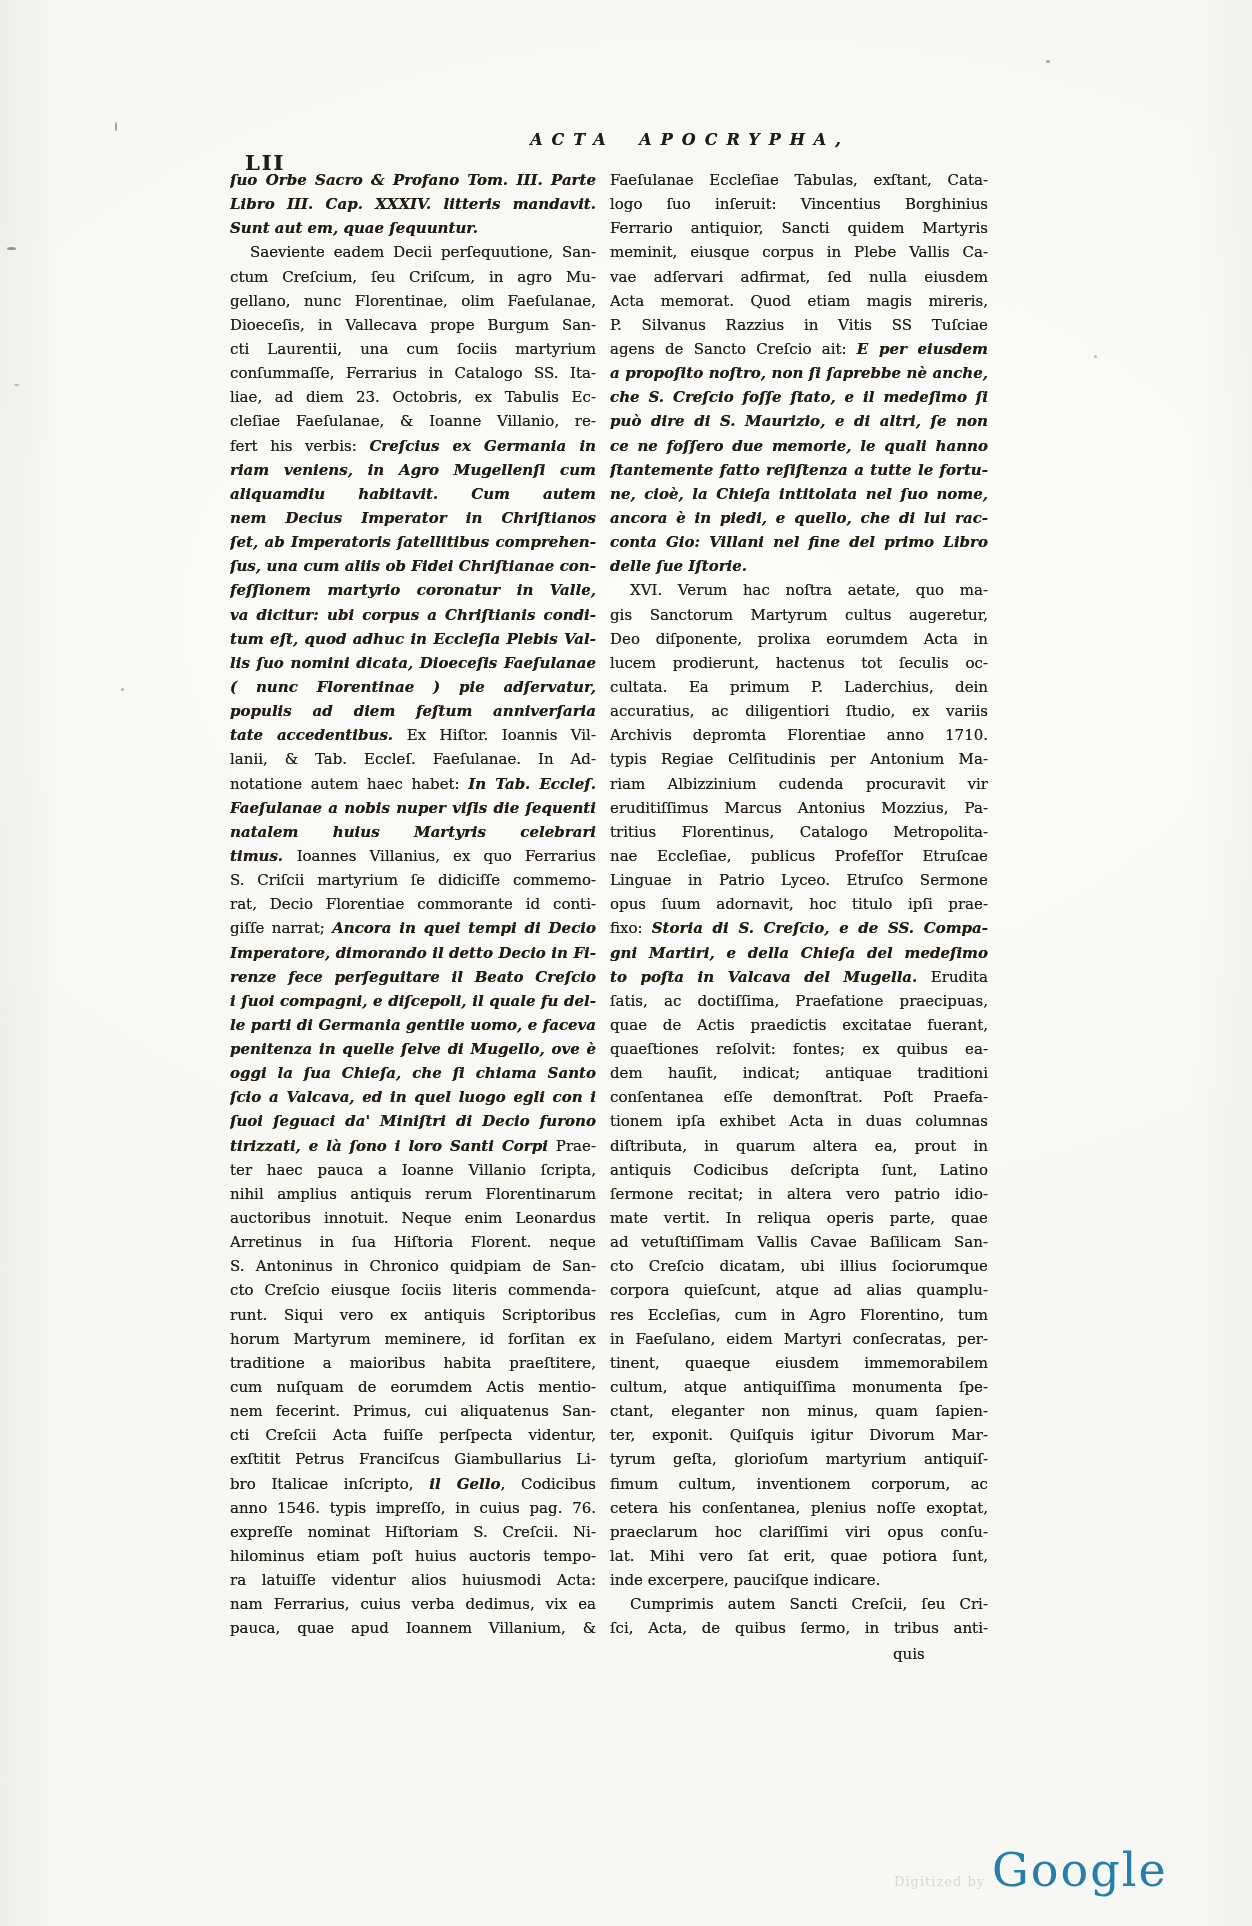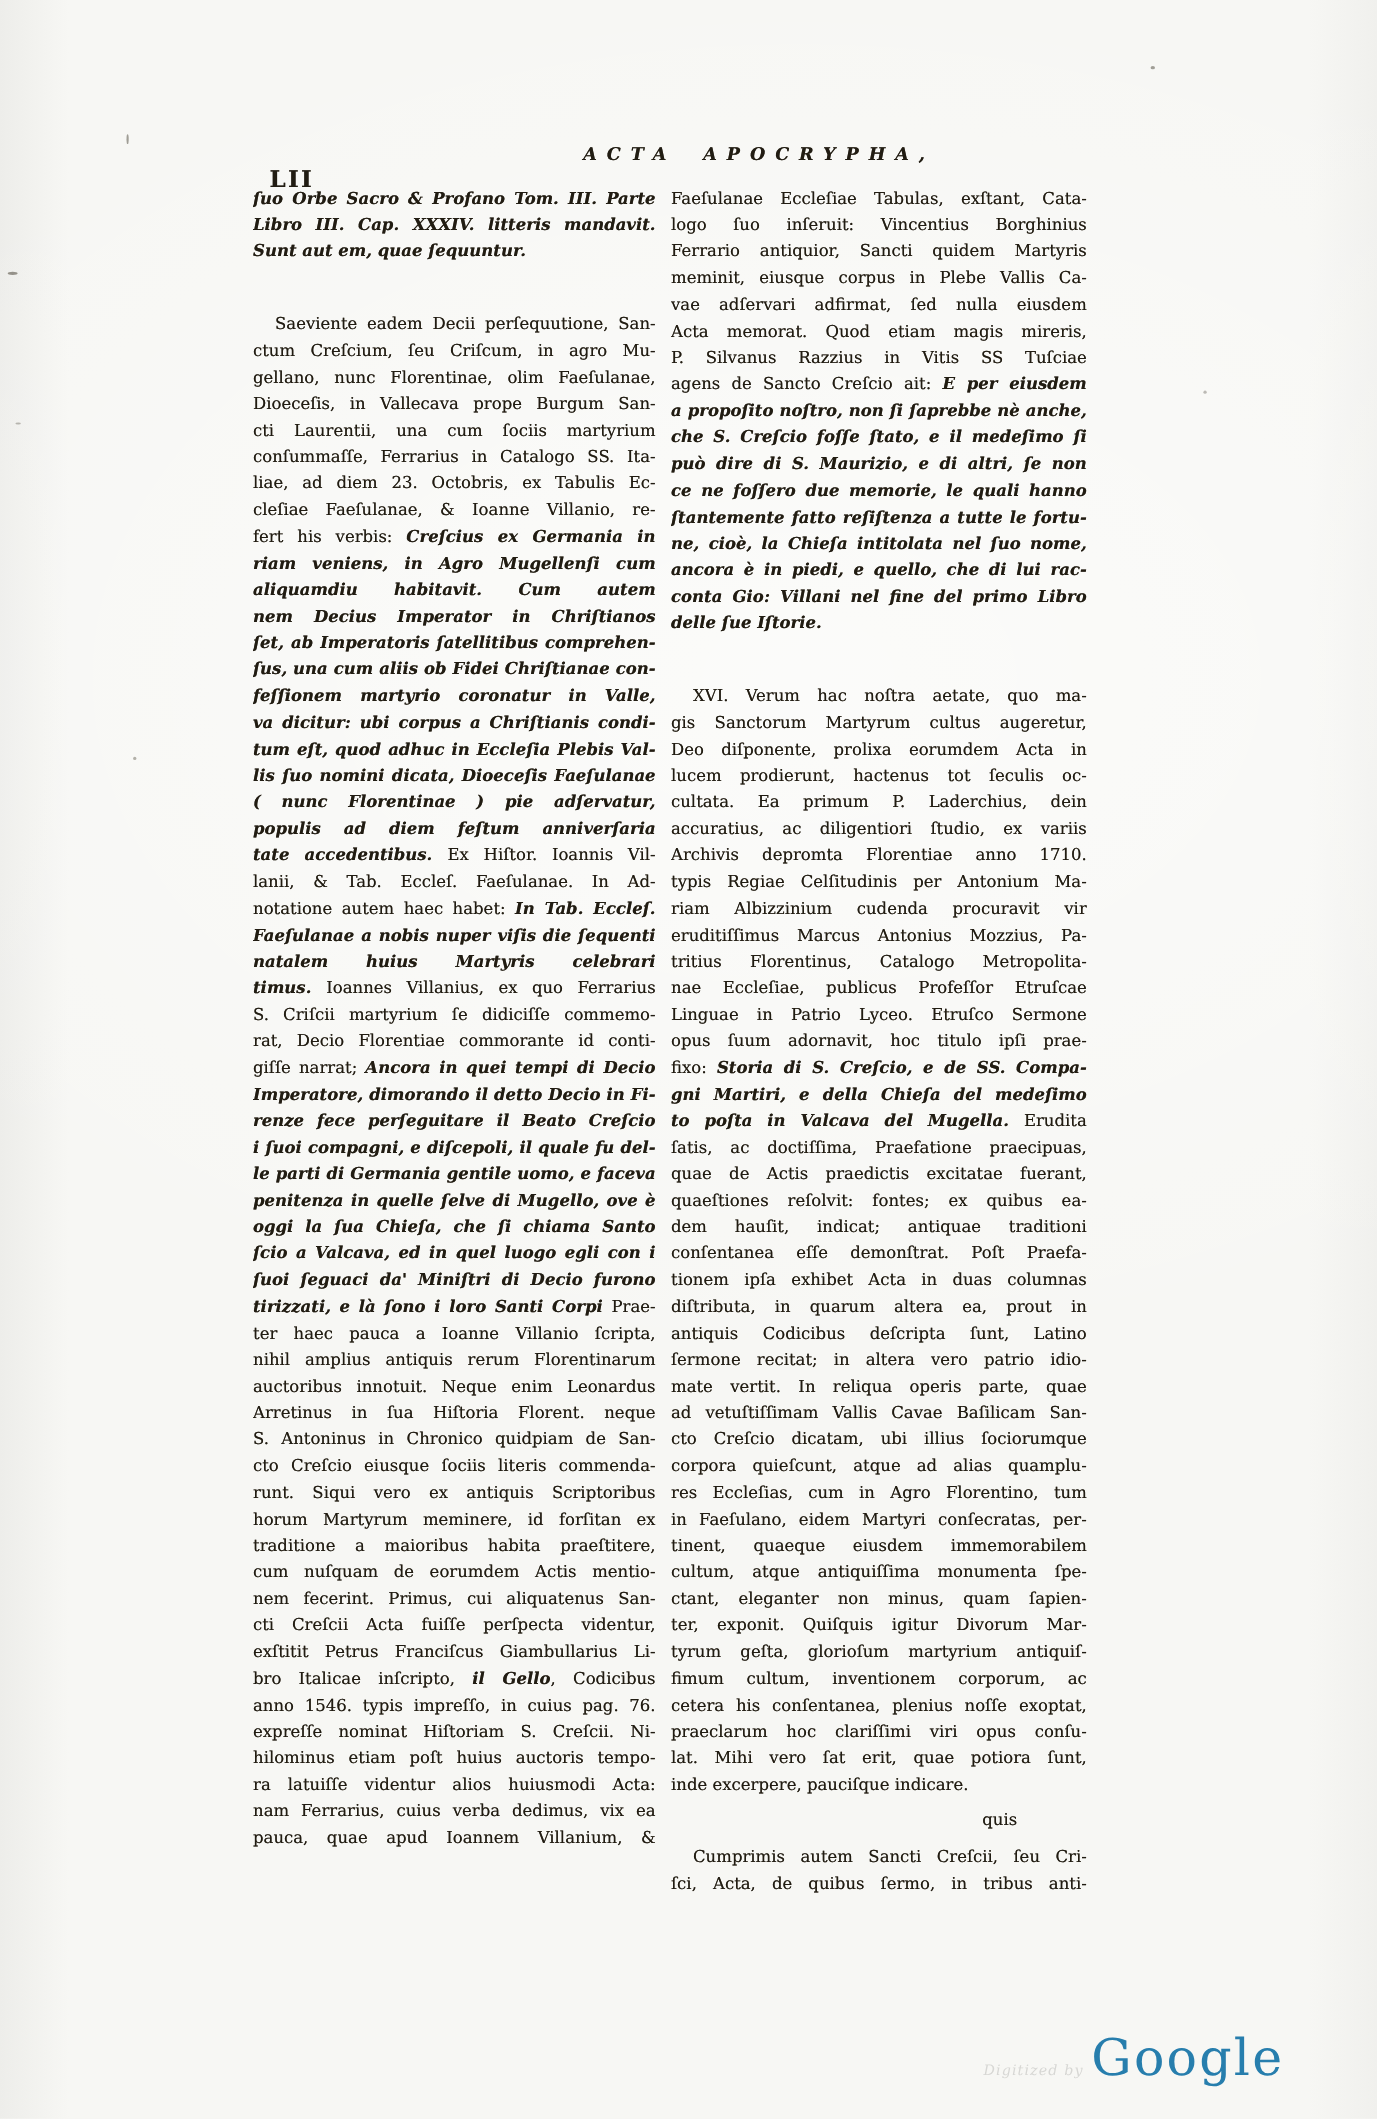--- a/index.html
+++ b/index.html
@@ -24,33 +24,33 @@
   .col{
     position:absolute;top:168px;font-size:15px;
   }
   .col-left{left:230px;width:366px;}
   .col-right{left:610px;width:378px;}
   .line{
     height:24.15px;line-height:24.15px;overflow:hidden;
     text-align:justify;text-align-last:justify;
   }
   .line.noj{text-align-last:left;}
-  .line.indent{text-indent:20px;margin-top:42px;}
+  .line.indent{text-indent:20px;}
   .it{font-style:italic;font-weight:bold;}
   .catchword-row{
     position:absolute;left:610px;top:1642px;width:378px;
     font-size:15px;line-height:24px;
   }
   .catchword-row span{margin-left:283px;}
   .watermark{
     position:absolute;left:894px;top:1843px;
     display:flex;align-items:baseline;gap:7px;
     opacity:.85;filter:blur(.4px);
   }
-  .wm-prefix{font-size:13px;color:#d2d2cf;letter-spacing:1px;font-style:italic;}
+  .wm-prefix{font-size:13px;color:#d2d2cf;letter-spacing:1px;}
   .wm-brand{font-size:46px;color:#0369a1;letter-spacing:2px;}
   .speck{position:absolute;background:#4a4538;border-radius:50%;}
   .sp1{left:7px;top:247px;width:9px;height:3px;opacity:.55;}
   .sp2{left:115px;top:122px;width:2px;height:9px;opacity:.5;}
   .sp3{left:121px;top:688px;width:3px;height:3px;opacity:.4;}
   .sp4{left:1046px;top:60px;width:4px;height:3px;opacity:.5;}
   .sp5{left:1094px;top:355px;width:3px;height:3px;opacity:.35;}
   .sp6{left:14px;top:384px;width:5px;height:2px;opacity:.35;}
 </style>
 </head>

